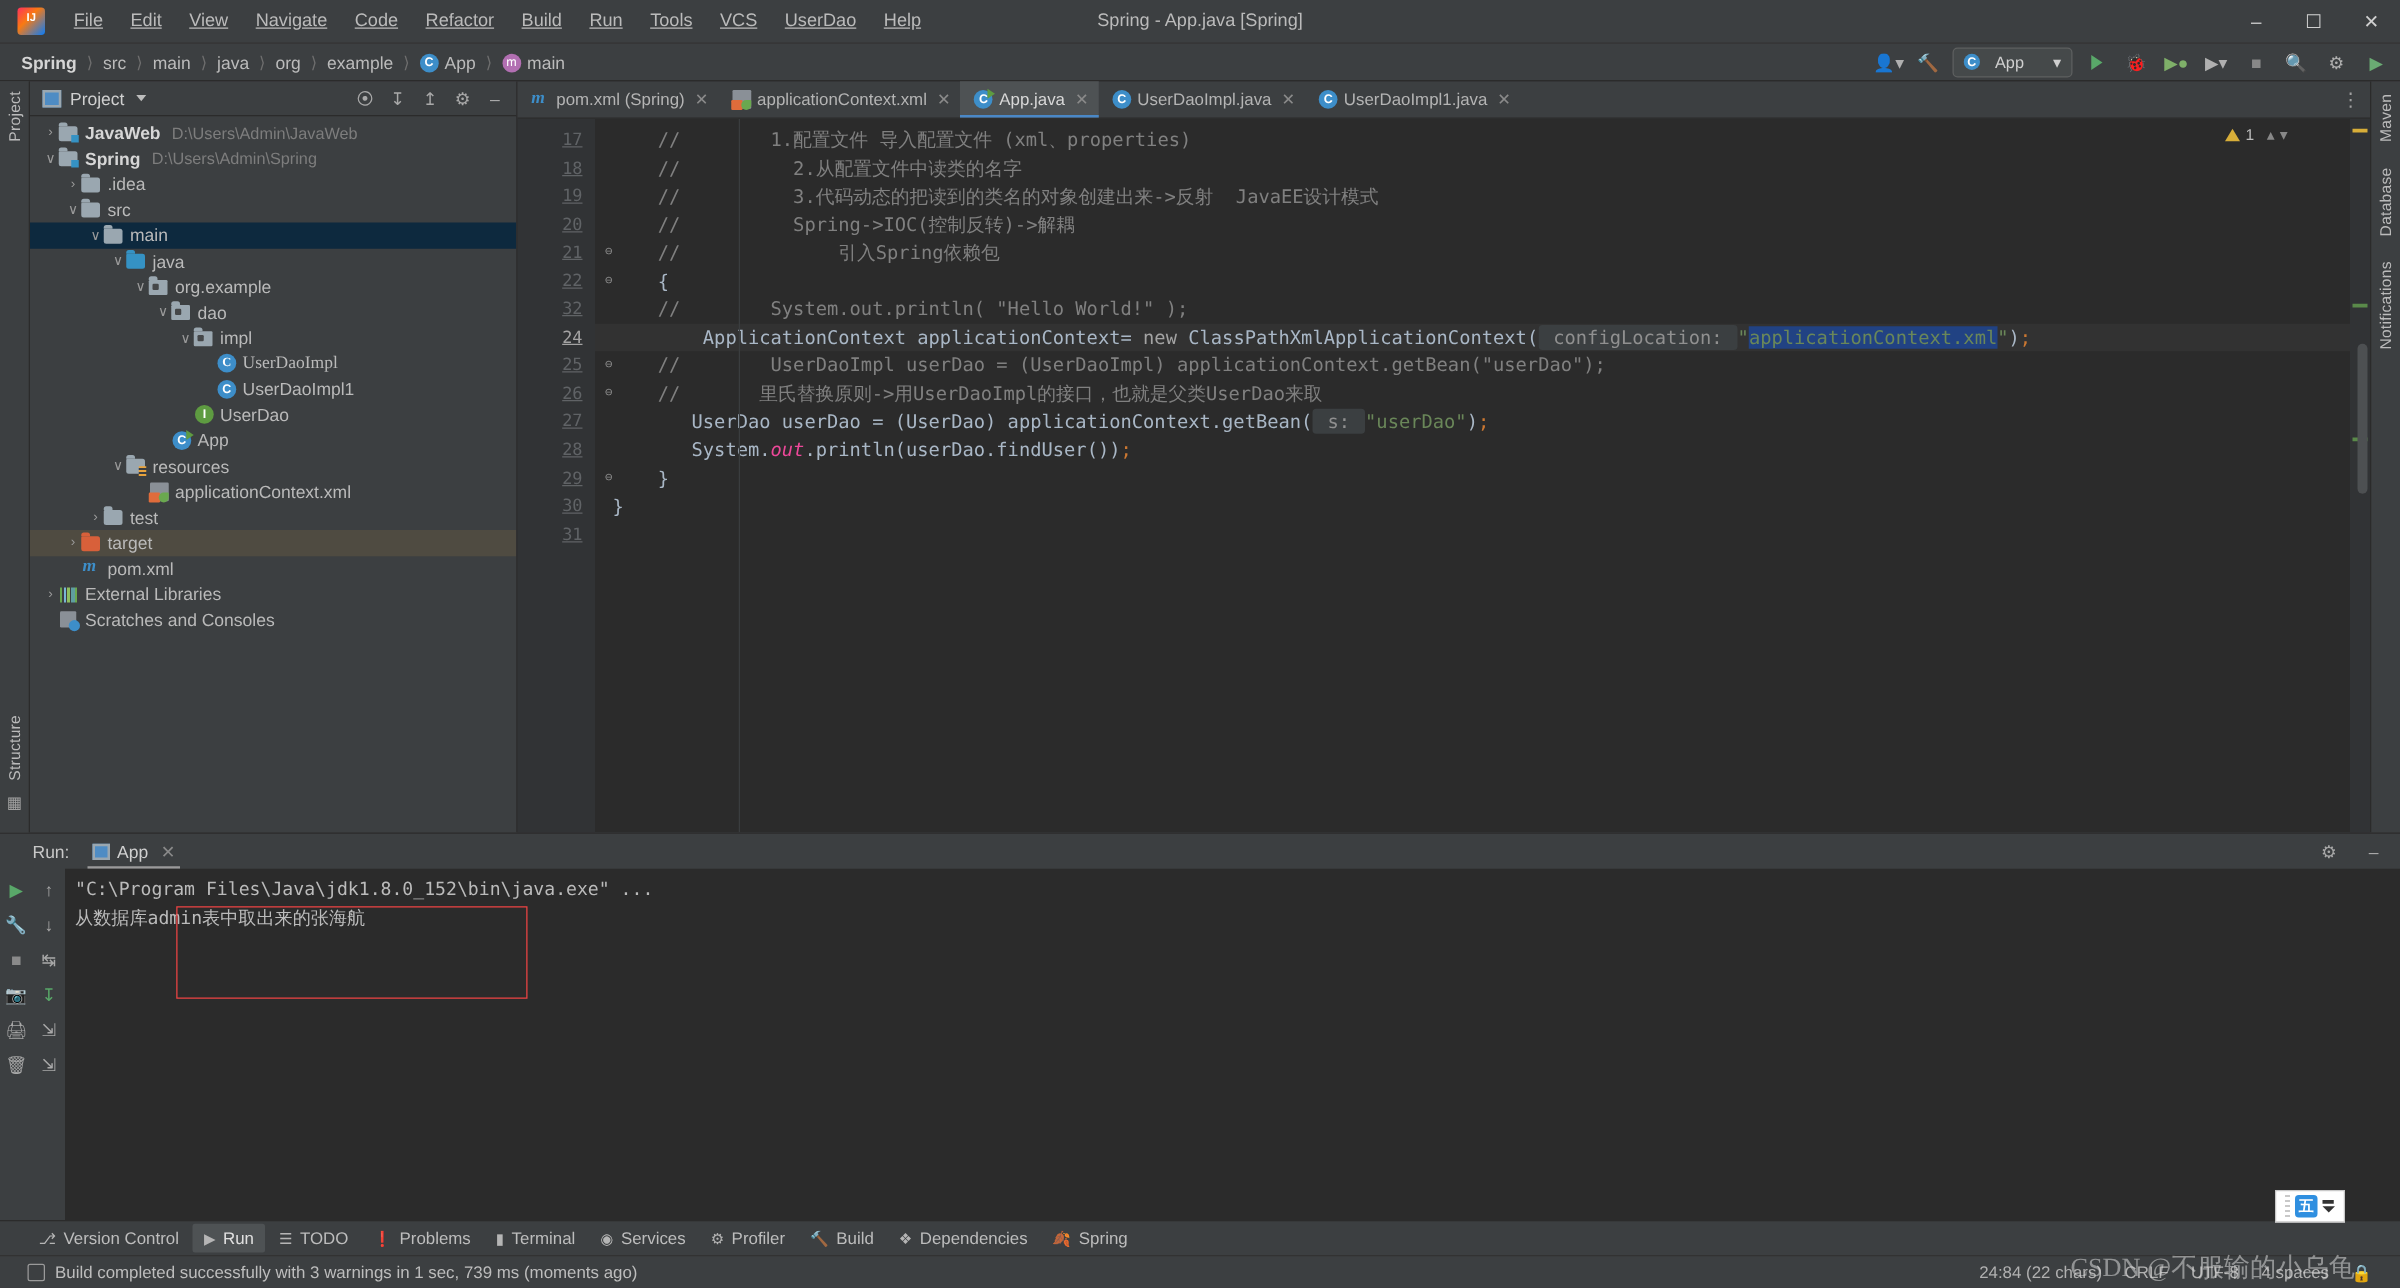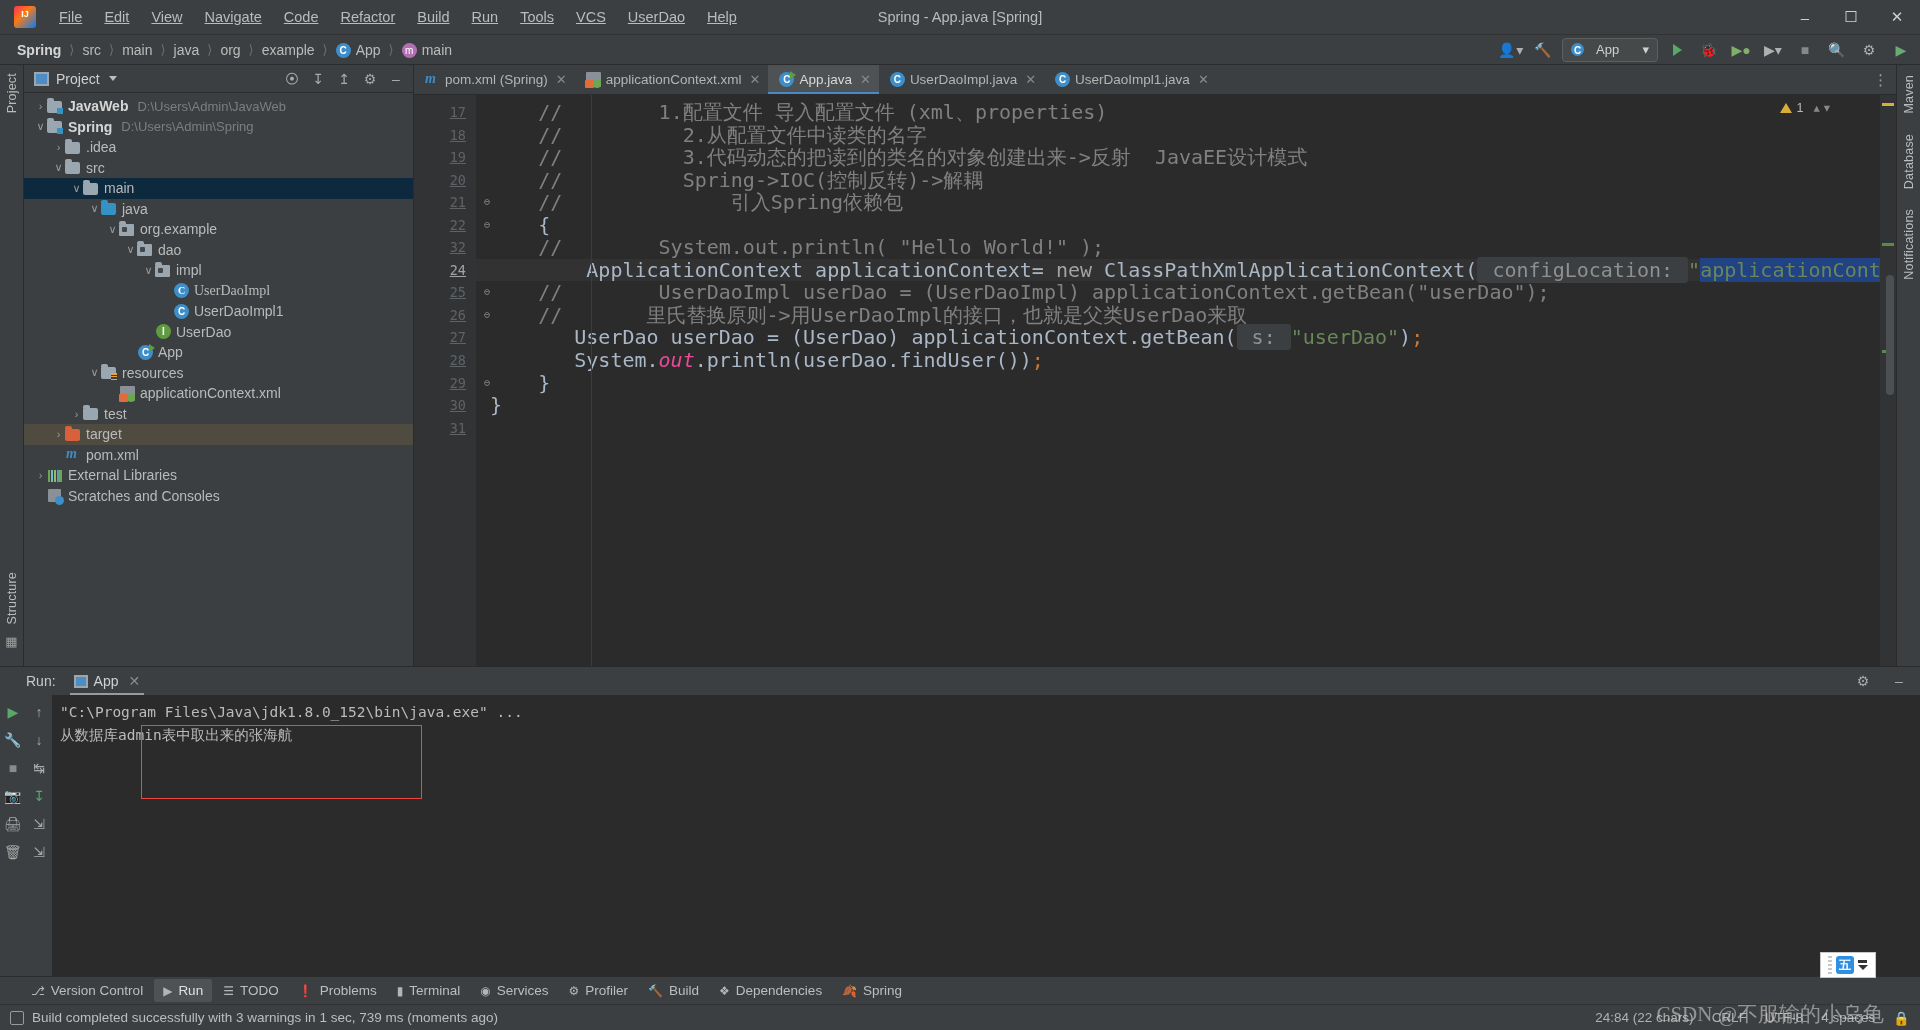--- a/index.html
+++ b/index.html
@@ -144,21 +144,21 @@
      padding-top: 6px; user-select: none; }
   .gline { height: 22.55px; line-height: 22.55px; padding-right: 10px; position: relative; text-decoration: underline; }
   .gline.cur { color: #a4a3a3; }
   .fold { position: absolute; right: -14px; top: 5px; width: 11px; height: 11px;
      color: #888; font-size: 10px; line-height: 11px; }
   .bulb { position: absolute; right: -22px; top: 4px; width: 13px; height: 13px; border-radius: 50% 50% 30% 30%;
      background: #e9c46a; }
   .bulb::after { content:""; position:absolute; left:3px; bottom:-3px; width:7px; height:3px; background:#c9a44e; }
 
   .codearea { flex: 1 1 auto; position: relative; font-family: "DejaVu Sans Mono", monospace;
-     font-size: 20px; padding-top: 6px; overflow: hidden; }
+     font-size: 15px; padding-top: 6px; overflow: hidden; }
   .cline { height: 22.55px; line-height: 22.55px; white-space: pre; padding-left: 14px; }
   .cline.cur { background: #323232; }
   .cmt { color: #808080; }
   .kw { color: #a3a3a3; }
   .str { color: #6a8759; }
   .txt { color: #a9b7c6; }
   .hint { color: #909090; background: #3b3f41; border-radius: 3px; padding: 1px 3px; }
   .sel { background: #214283; color: #6a8759; }
   .ital { font-style: italic; color: #ec4899; }
   .semi { color: #cc7832; }
@@ -197,21 +197,21 @@
   .redbox { position: absolute; border: 1px solid #ef4444; }
 
   
   .bottom-tabs { height: 28px; background: #3c3f41; display: flex; align-items: center;
      padding-left: 22px; gap: 2px; border-top: 1px solid #2b2b2b; flex:none; }
   .btab { display: flex; align-items: center; gap: 6px; font-size: 13.5px; color: #bdbdbd;
      padding: 4px 9px; border-radius: 2px; }
   .btab.active { background: #4e5254; color: #e0e0e0; }
 
   .statusbar { height: 26px; background: #3c3f41; display: flex; align-items: center;
-     padding: 0 10px; font-size: 13.5px; color: #bdbdbd; border-top: 1px solid #323232; flex:none; }
+     padding: 0 22px; font-size: 13.5px; color: #bdbdbd; border-top: 1px solid #323232; flex:none; }
   .status-right { margin-left: auto; display: flex; align-items: center; gap: 18px; color: #b0b0b0; }
   .sb-ic { width: 14px; height: 14px; border: 1px solid #9a9a9a; border-radius: 2px; margin-right: 8px; }
 
   
   .ime { position: absolute; right: 44px; bottom: 52px; width: 56px; height: 26px; background: #fff;
      border: 1px solid #c9c9c9; display: flex; align-items: center; justify-content: center; gap: 4px; }
   .ime-sq { width: 18px; height: 18px; background: #2f8fe0; border-radius: 3px; color: #fff;
      font-size: 12px; display:flex;align-items:center;justify-content:center; font-weight: bold;}
   .ime-dots { width: 4px; height: 18px; background: repeating-linear-gradient(#c9c9c9 0 2px, #fff 2px 4px); }
   .ime-arrows { display:flex; flex-direction: column; gap: 2px; }

